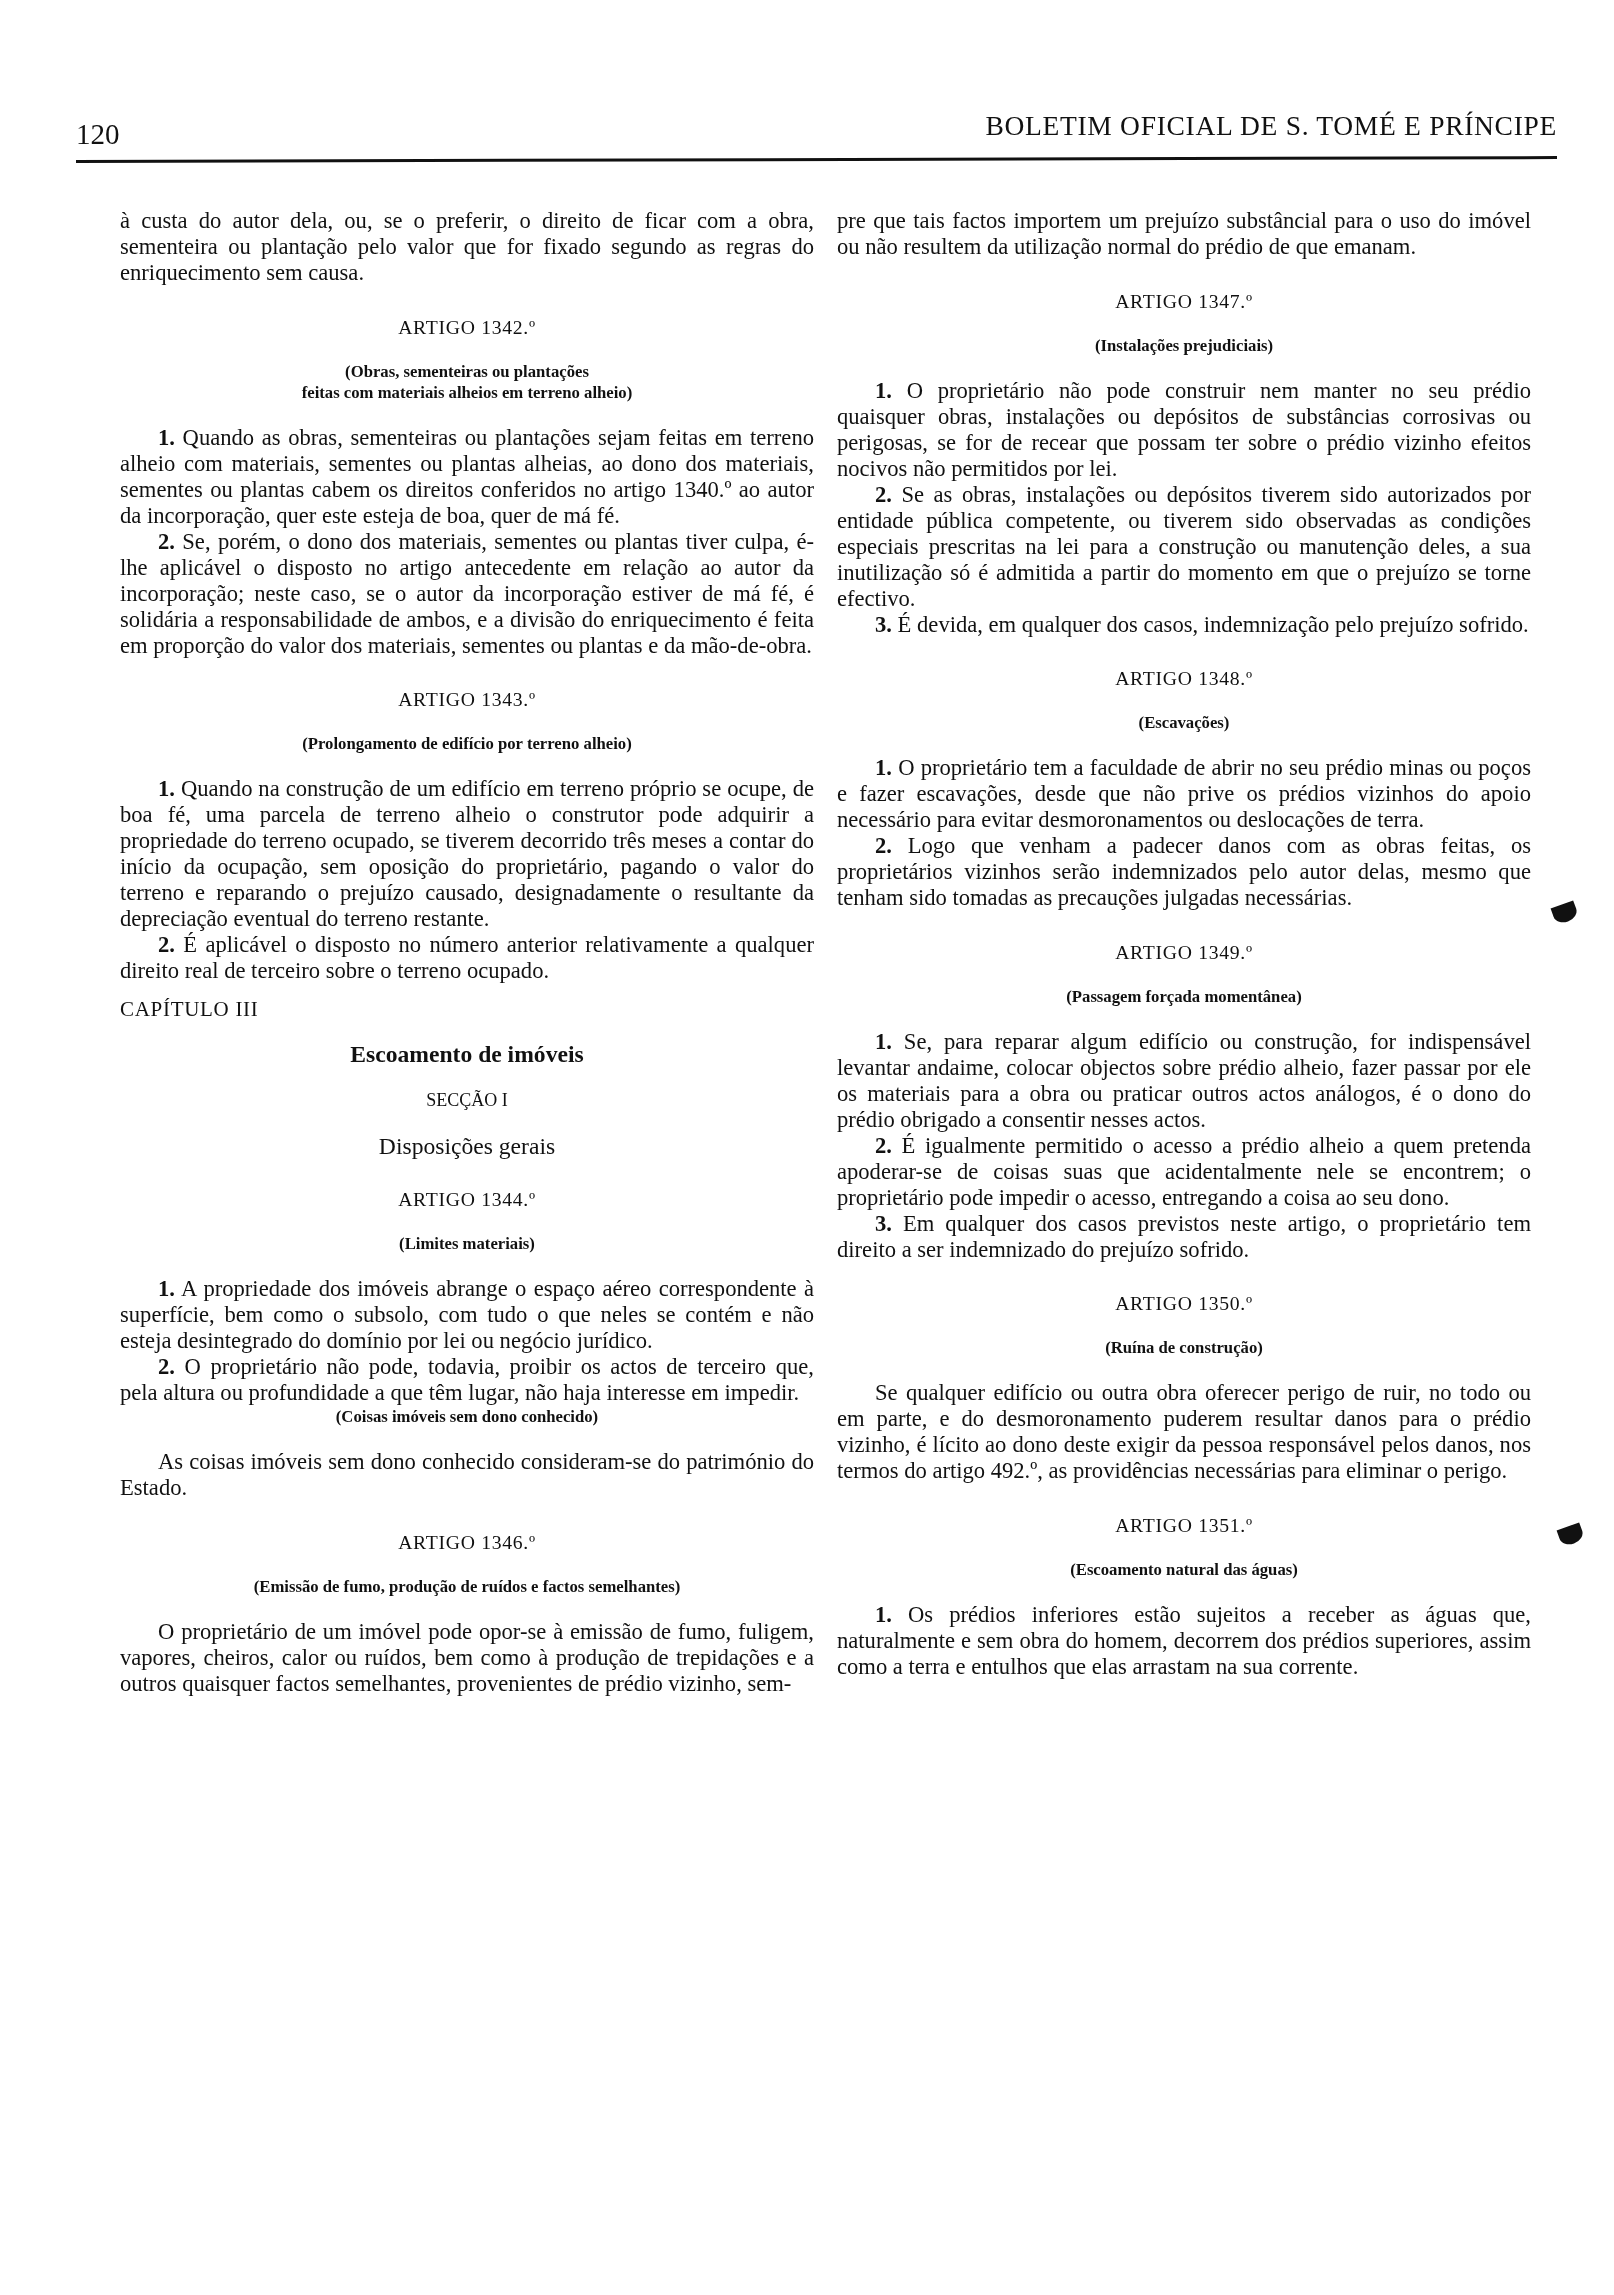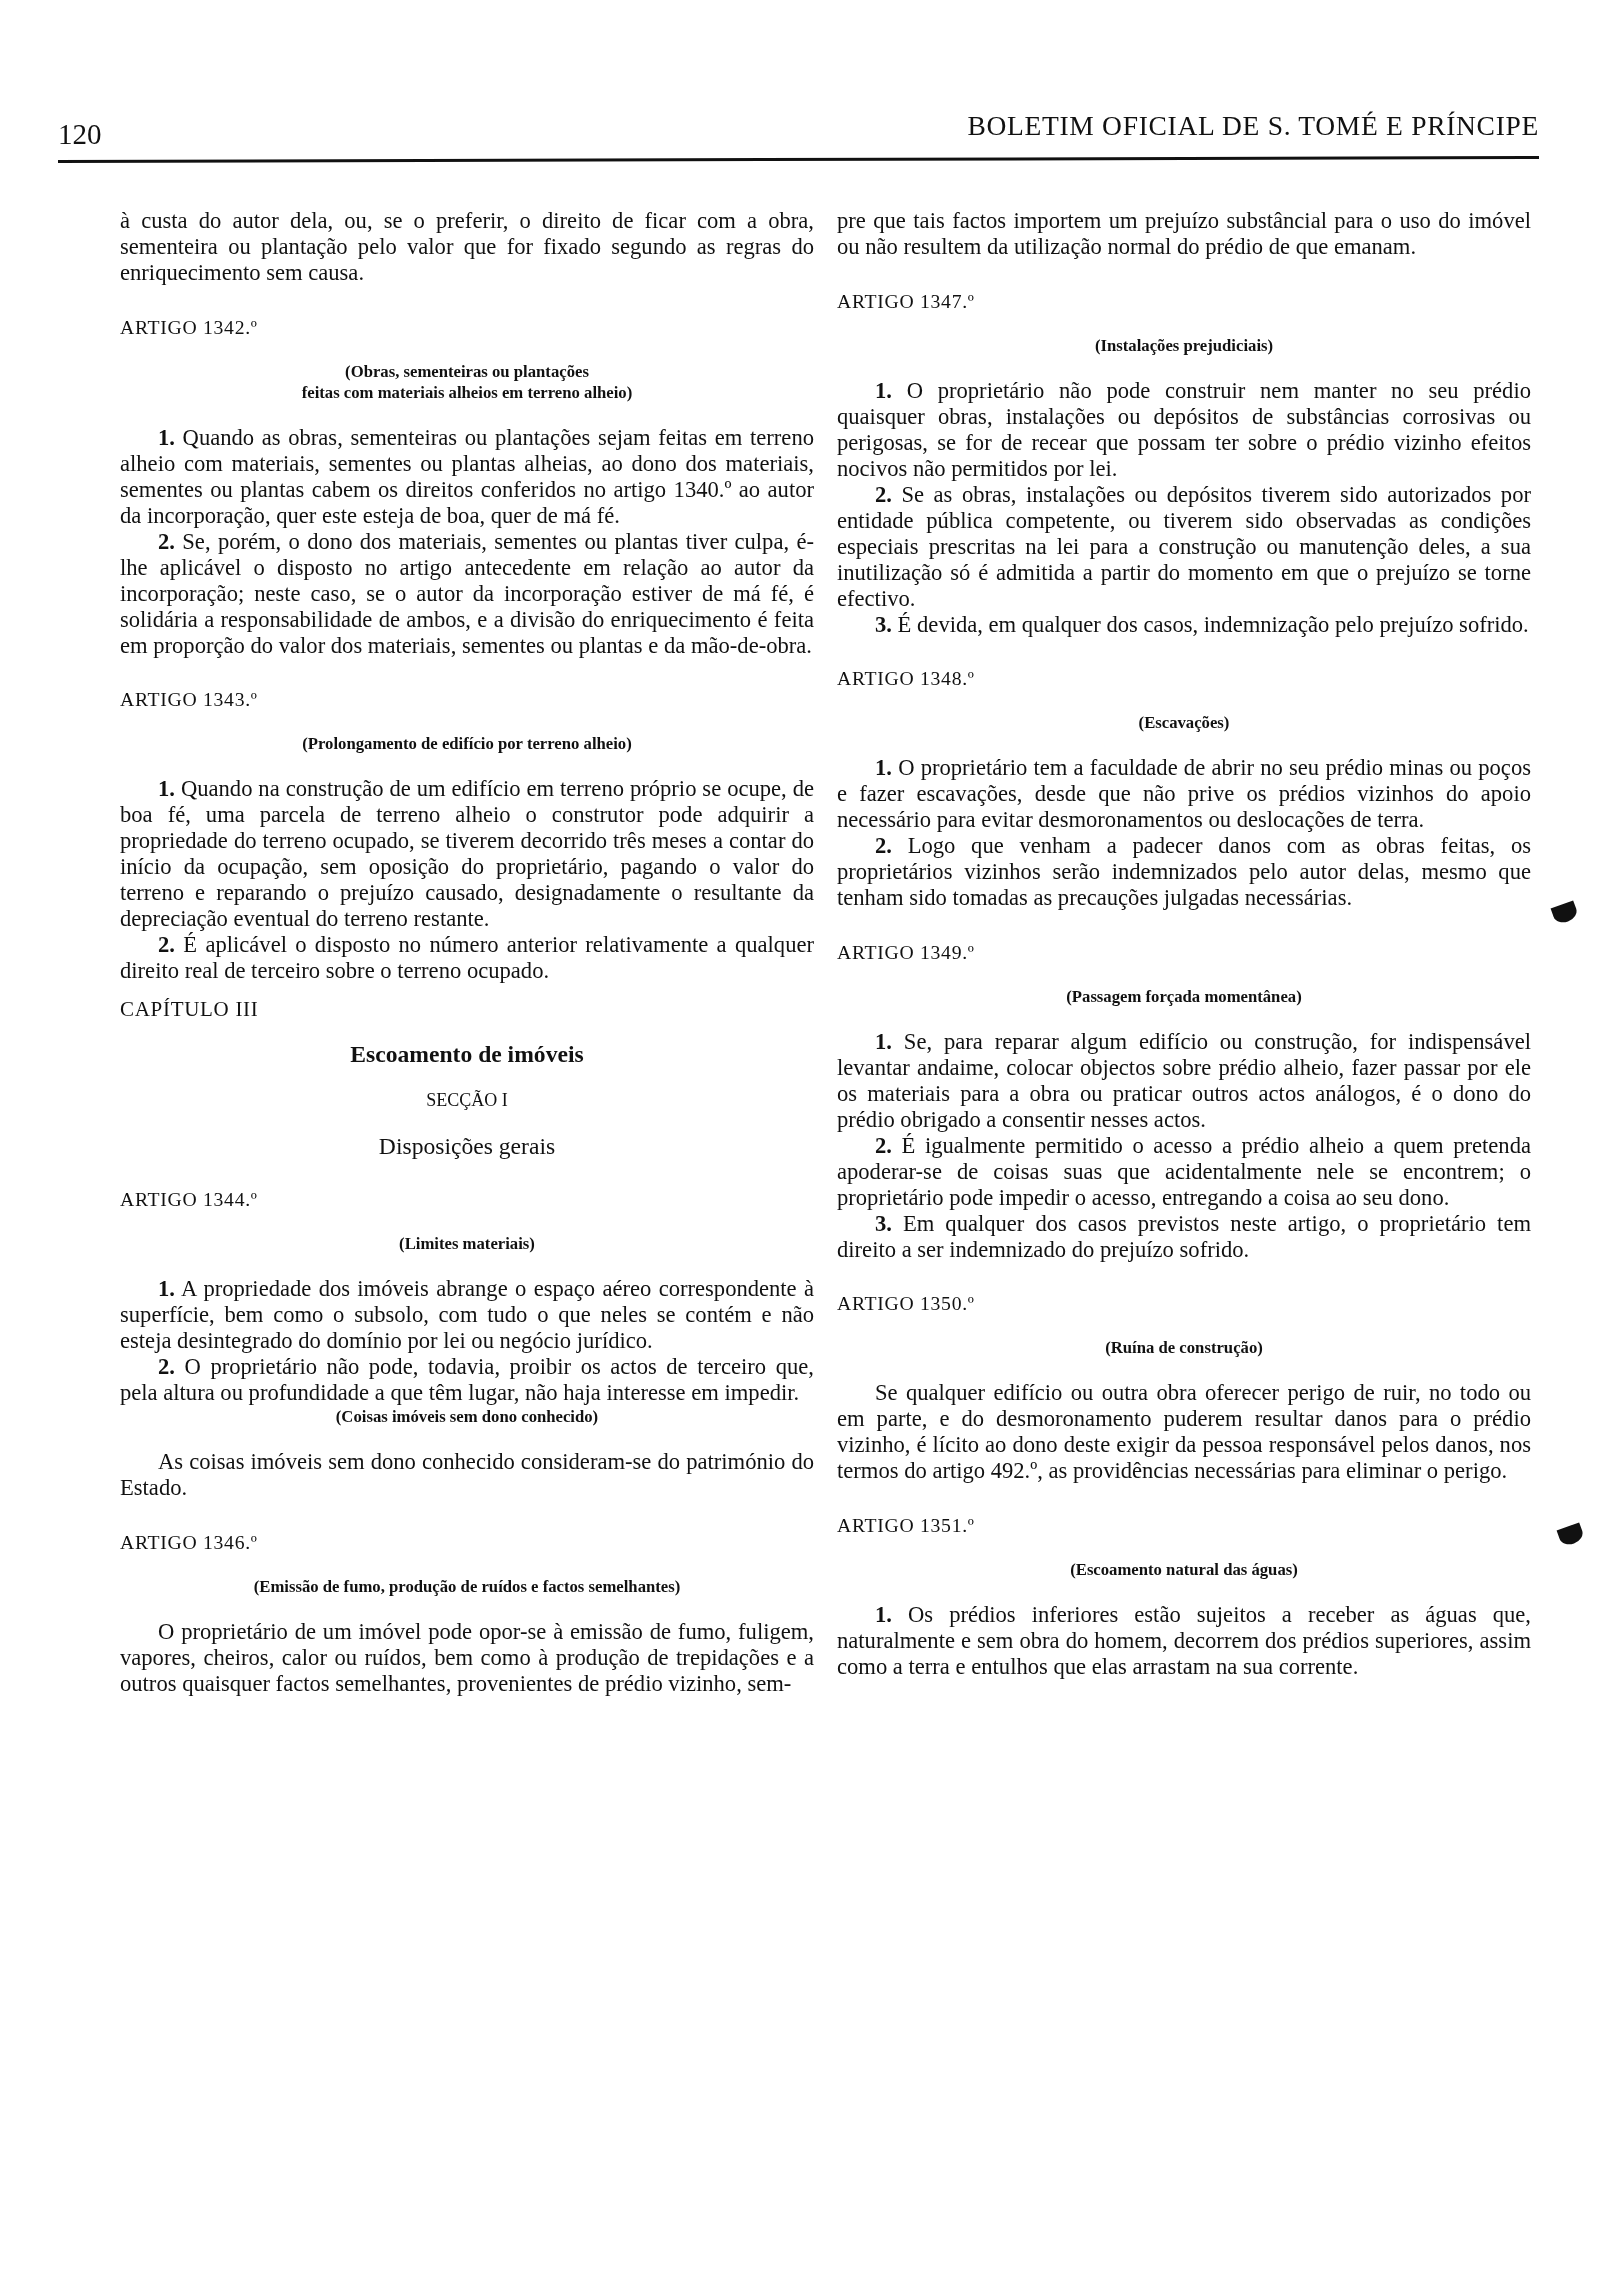--- a/index.html
+++ b/index.html
@@ -2,21 +2,21 @@
 <html style="font-size:10.5px"><head>
   <meta charset="utf-8">
   <style>
     html, body { margin: 0; padding: 0; background: #ffffff; }
     body {
       width: 1614px; height: 2295px; position: relative; overflow: hidden;
       font-family: "DejaVu Serif", "Liberation Serif", serif;
       color: #111111;
     }
     .page-header {
-      position: absolute; left: 58px; top: 98px; width: 1481px; height: 72px;
+      position: absolute; left: 76px; top: 98px; width: 1481px; height: 72px;
     }
     .page-number {
       position: absolute; left: 0; top: 19.7px;
       font-family: "Liberation Serif", serif; font-size: 29px;
     }
     .running-title {
       position: absolute; right: 0; top: 11.8px;
       font-family: "Liberation Serif", serif; font-size: 27.5px; letter-spacing: 0.7px;
     }
     .header-rule {
@@ -27,21 +27,21 @@
       position: absolute; top: 208px; width: 694px;
       font-family: "Liberation Serif", serif; font-size: 22.6px; line-height: 26px;
       text-align: justify; hyphens: manual;
     }
     .col-left { left: 120px; }
     .col-right { left: 837px; }
     p { margin: 0; text-indent: 38px; }
     p.cont { text-indent: 0; }
     .num { font-weight: bold; }
     .art-title {
-      text-indent: 0; font-size: 19.7px; letter-spacing: 0.7px;
+      text-align: center; text-indent: 0; font-size: 19.7px; letter-spacing: 0.7px;
       margin: 27.5px 0 21px 0;
     }
     .art-subtitle {
       text-align: center; text-indent: 0; font-weight: bold; font-size: 16.7px; line-height: 21px;
       margin: 0 0 22px 0;
     }
     .chapter-title { text-align: left; text-indent: 0; font-size: 21px; letter-spacing: 0.7px; margin: 11.8px 0 19.7px 0; }
     .chapter-name { text-align: center; text-indent: 0; font-weight: bold; font-size: 23.6px; margin: 0 0 19.7px 0; }
     .section-title { text-align: center; text-indent: 0; font-size: 18px; margin: 0 0 19.7px 0; }
     .section-name { text-align: center; text-indent: 0; font-weight: normal; font-size: 23.6px; margin: 0 0 6.6px 0; }

